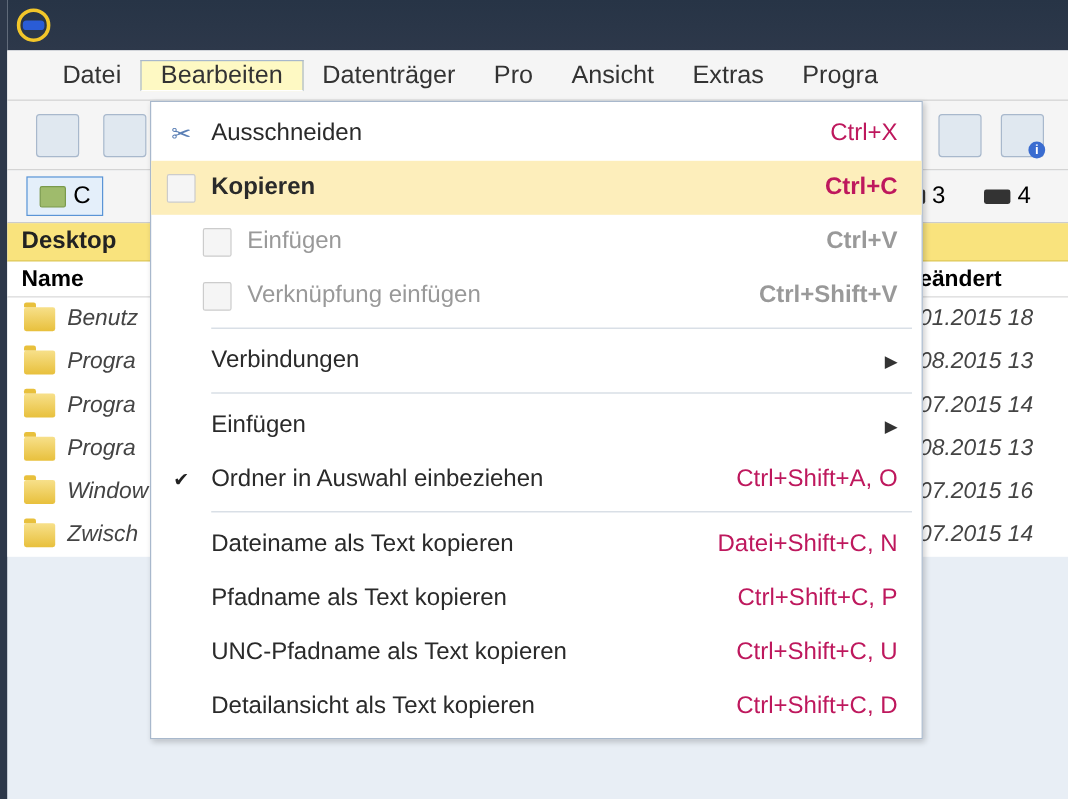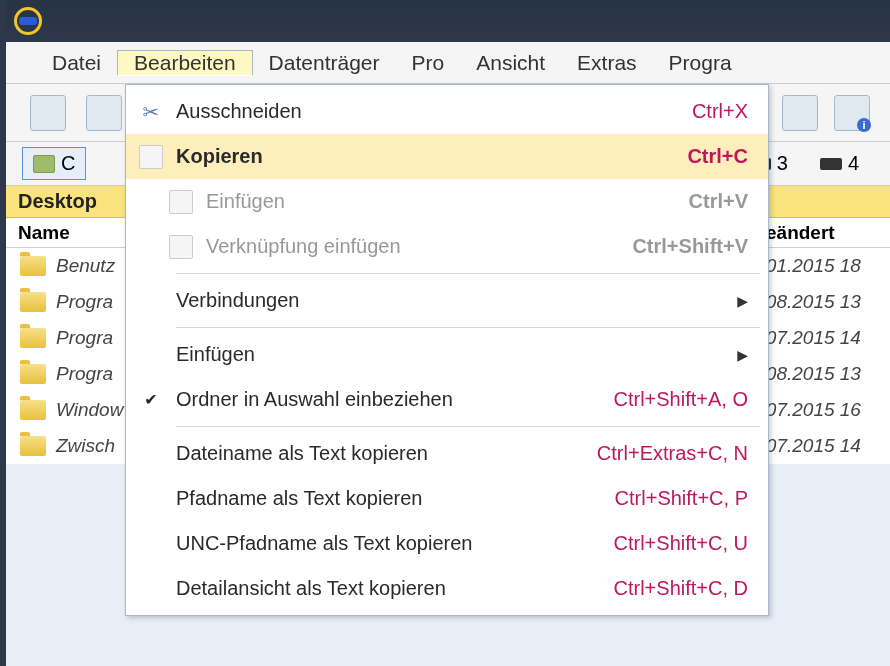--- a/index.html
+++ b/index.html
@@ -303,21 +303,21 @@
       <span class="dd-iconcell">
         <span class="check">✔</span>
       </span>
       <span class="dd-label">Ordner in Auswahl einbeziehen</span>
       <span class="dd-shortcut">Ctrl+Shift+A, O</span>
     </div>
     <div class="dd-sep"></div>
     <div class="dd-row">
       <span class="dd-iconcell"></span>
       <span class="dd-label">Dateiname als Text kopieren</span>
-      <span class="dd-shortcut">Ctrl+Extras+C, N</span>
+      <span class="dd-shortcut">Datei+Shift+C, N</span>
     </div>
     <div class="dd-row">
       <span class="dd-iconcell"></span>
       <span class="dd-label">Pfadname als Text kopieren</span>
       <span class="dd-shortcut">Ctrl+Shift+C, P</span>
     </div>
     <div class="dd-row">
       <span class="dd-iconcell"></span>
       <span class="dd-label">UNC-Pfadname als Text kopieren</span>
       <span class="dd-shortcut">Ctrl+Shift+C, U</span>

